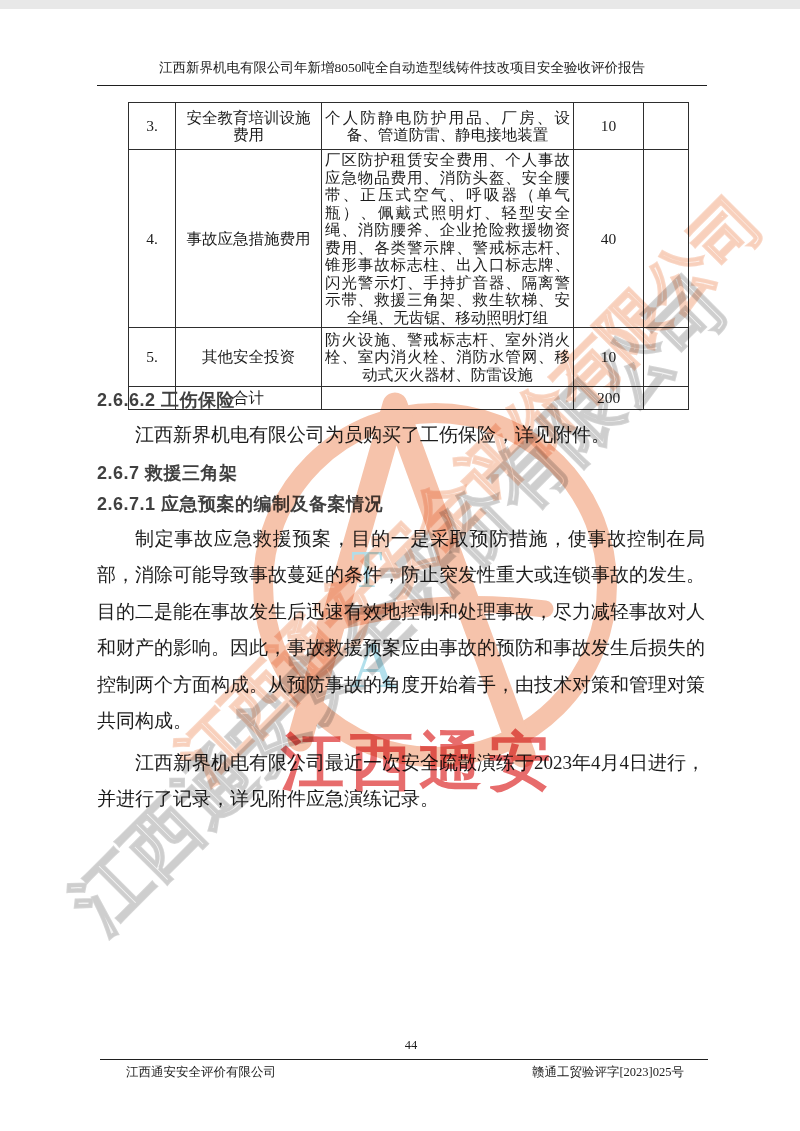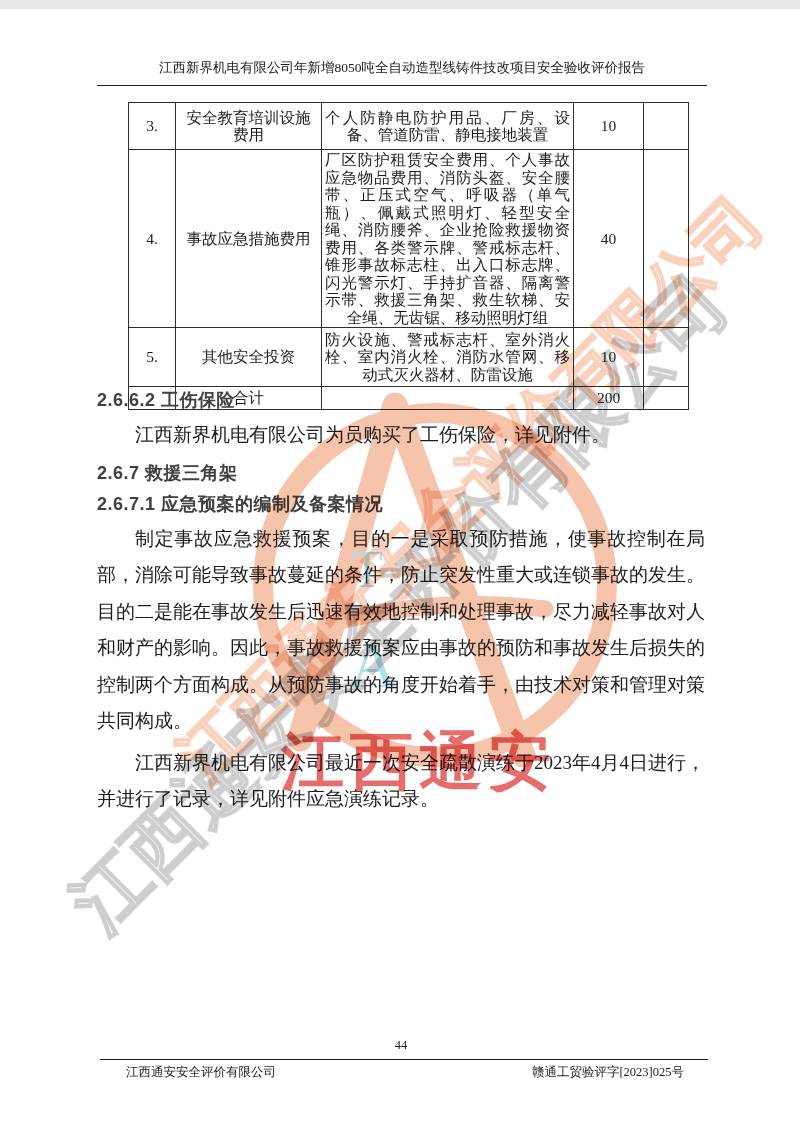--- a/index.html
+++ b/index.html
@@ -39,21 +39,21 @@
     margin:8px 0 0 0;letter-spacing:0.5px;
   }
   .content h3.first{margin-top:4px;}
   .content p{
     font-size:19px;line-height:36.5px;margin:5px 0;
     text-indent:2em;text-align:justify;
   }
   .content p.tight{letter-spacing:-1.2px;}
   
   .page-number{
-    position:absolute;top:1029px;left:97px;width:608px;
+    position:absolute;top:1029px;left:107px;width:608px;
     text-align:center;font-size:12.5px;
   }
   .page-footer{
     position:absolute;top:1050px;left:100px;right:92px;
     border-top:1.4px solid #1f1f1f;
     display:flex;justify-content:space-between;
     padding:4px 24px 0 26px;font-size:12.5px;
   }
   
   .watermark-layer{position:absolute;inset:0;pointer-events:none;}

